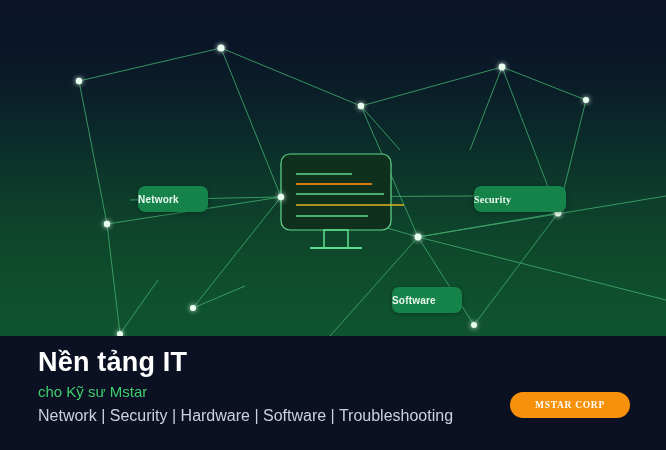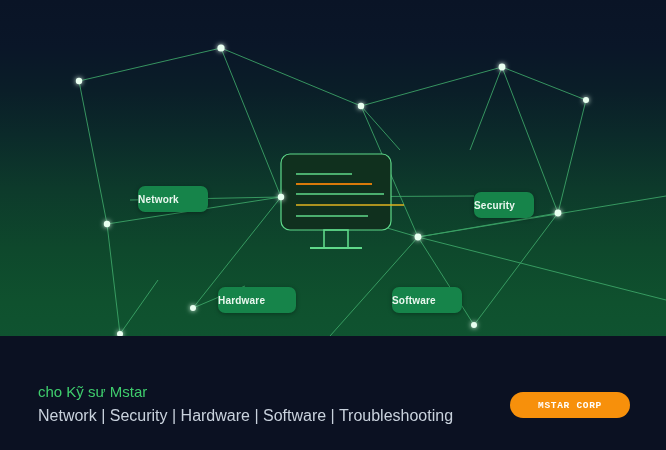--- a/index.html
+++ b/index.html
@@ -48,21 +48,21 @@
     font-size: 10px;
     font-weight: bold;
     letter-spacing: .2px;
     border-radius: 7px;
     display: flex;
     align-items: center;
     box-shadow: 0 1px 4px rgba(0,0,0,.35);
     white-space: nowrap;
   }
   #chip-network  { left: 138px; top: 186px; width: 70px;  height: 26px; }
-  #chip-security { left: 474px; top: 192px; width: 60px;  height: 26px; }
+  #chip-security { left: 474px; top: 186px; width: 92px;  height: 26px; font-family: Liberation Serif, serif; }
   #chip-hardware { left: 218px; top: 287px; width: 78px;  height: 26px; }
   #chip-software { left: 392px; top: 287px; width: 70px;  height: 26px; }
 
   
   #footer {
     position: absolute;
     left: 0;
     top: 336px;
     width: 666px;
     height: 114px;
@@ -101,21 +101,21 @@
   #cta {
     position: absolute;
     left: 510px;
     top: 56px;
     width: 120px;
     height: 26px;
     background: #f7900b;
     border-radius: 13px;
     border: none;
     color: #ffffff;
-    font-family: Liberation Mono, monospace;
+    font-family: Liberation Serif, serif;
     font-size: 9.5px;
     font-weight: bold;
     letter-spacing: .7px;
     cursor: pointer;
     padding: 0;
   }
 </style>
 </head>
 <body>
 
@@ -188,27 +188,25 @@
         <circle cx="120" cy="334" r="3.0"></circle>
       </g>
     </svg>
 
     <div class="chip" id="chip-network">
       <span>Network</span>
     </div>
     <div class="chip" id="chip-security">
       <span>Security</span>
     </div>
-    <div class="chip" id="chip-hardware">
-      <span>Hardware</span>
-    </div>
     <div class="chip" id="chip-software">
       <span>Software</span>
     </div>
   </div>
 
   <div id="footer">
+    <h1 id="headline">Nền tảng IT</h1>
     <h2 id="subheadline">cho Kỹ sư Mstar</h2>
     <p id="taglist">Network | Security | Hardware | Software | Troubleshooting</p>
     <button id="cta">MSTAR CORP</button>
   </div>
 
 </div>
 
 </body></html>

